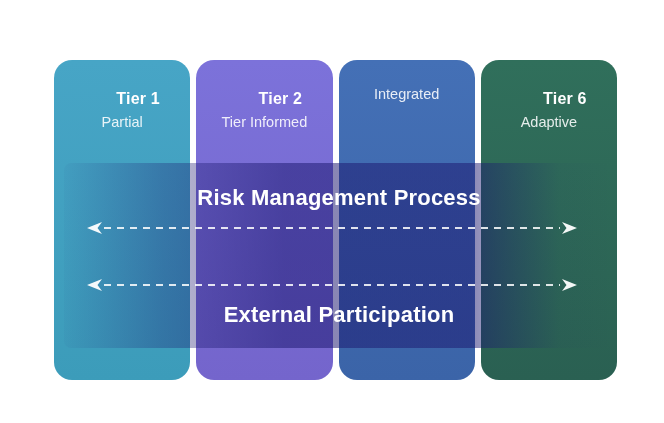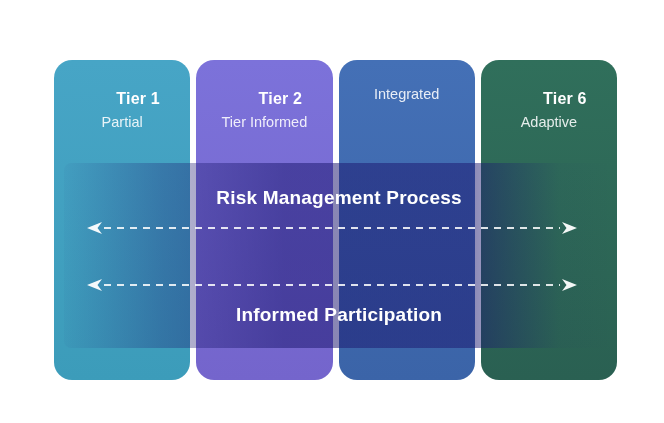--- a/index.html
+++ b/index.html
@@ -46,21 +46,21 @@
     position:absolute;
     left:64px;top:163px;
     width:550px;height:185px;
     border-radius:7px;
     color:#ffffff; 
   }
   .band-label{
     position:absolute;
     left:0;right:0;
     text-align:center;
-    font-size:19px;
+    font-size:22px;
     font-weight:700;
     letter-spacing:.2px;
     line-height:26px;
     color:#ffffff;
     white-space:nowrap;
   }
   .band-label.row1{top:22px;}
   .band-label.row2{top:82px;}
   .band-label.row3{top:139px;}
   .band-arrow{
@@ -103,16 +103,16 @@
       <polygon points="475,1 490,7 475,13 479.5,7" fill="currentColor" fill-opacity="0.95"></polygon>
     </svg>
 
 
     <svg class="band-arrow row2" viewBox="0 0 490 14" xmlns="http://www.w3.org/2000/svg">
       <line x1="17" y1="7" x2="473" y2="7" stroke="currentColor" stroke-opacity="0.85" stroke-width="2" stroke-dasharray="7 6"></line>
       <polygon points="15,1 0,7 15,13 10.5,7" fill="currentColor" fill-opacity="0.95"></polygon>
       <polygon points="475,1 490,7 475,13 479.5,7" fill="currentColor" fill-opacity="0.95"></polygon>
     </svg>
 
-    <div class="band-label row3">Informed Participation</div>
+    <div class="band-label row3">External Participation</div>
   </div>
 
 </div>
 
 </body></html>

